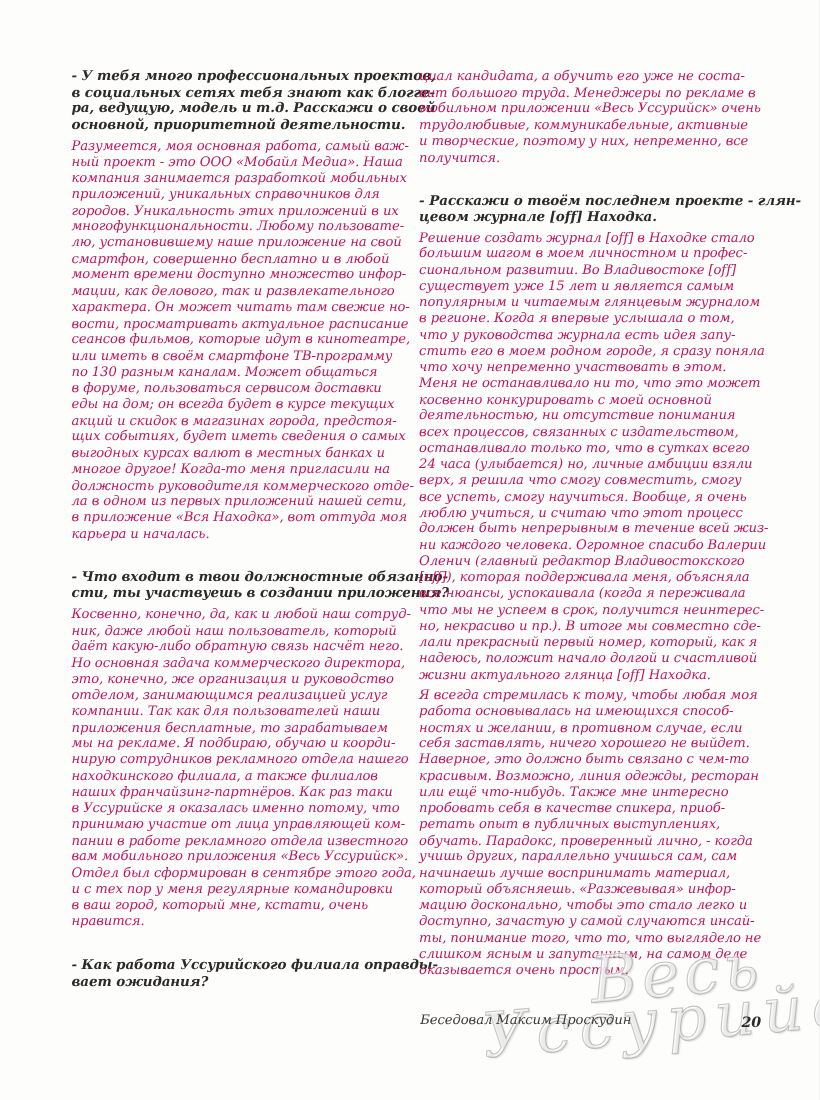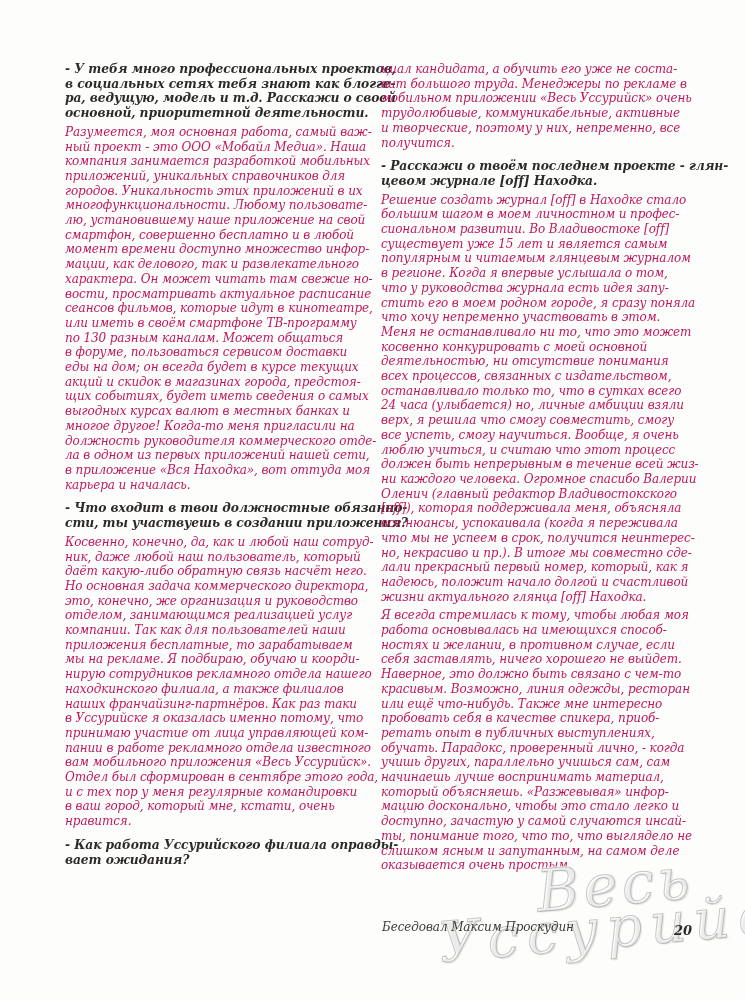--- a/index.html
+++ b/index.html
@@ -21,21 +21,21 @@
     margin:0;
     white-space:pre;
     font-size:12px;
     line-height:14.7px;
     letter-spacing:-0.1px;
     color:#be185d;
   }
   .column p.q {
     font-weight:bold;
     color:#2d2b29;
-    margin-top:9px;
+    margin-top:25px;
     font-size:12.3px;
   }
   .column p.a { margin-top:4px; }
   .column p:first-child { margin-top:0; }
 
   .byline {
     position:absolute; left:382px; top:920px;
     font-size:12px; color:#3c3a37; letter-spacing:-0.1px;
   }
   .pagenum {

